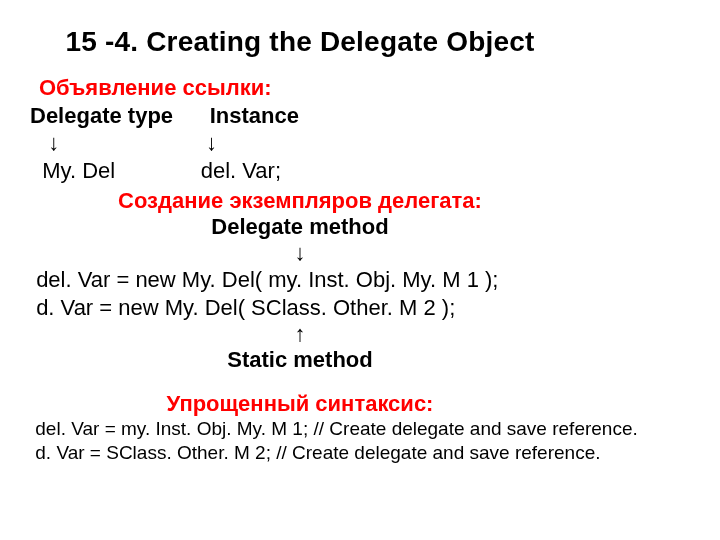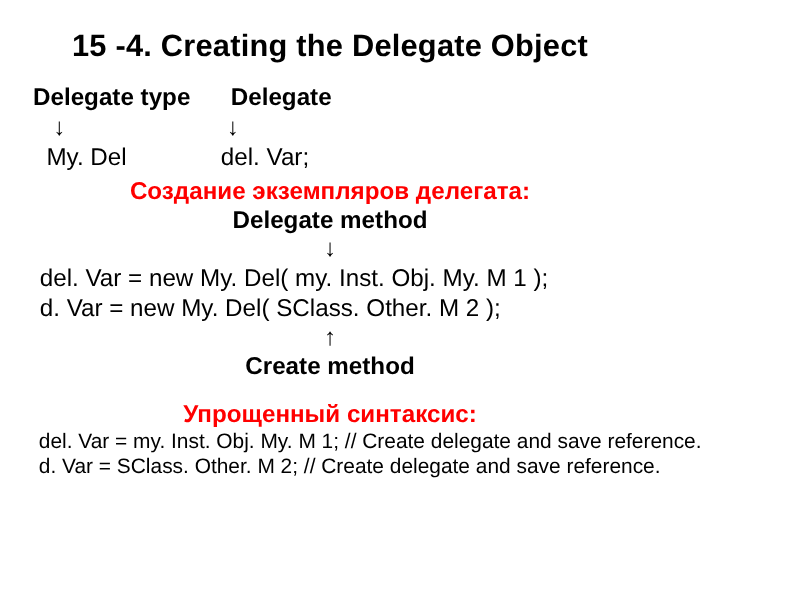--- a/index.html
+++ b/index.html
@@ -39,33 +39,34 @@
   .arrow { font-family: Arial, 'Segoe UI Symbol', sans-serif; }
 </style>
 </head>
 <body>
 
 <div class="page">
 
   <div class="title">15 -4. Creating the Delegate Object</div>
 
   <div class="block">
-    <div class="row bold22"><span>Delegate type</span>      <span>Delegate</span></div>
+    <div class="row">  <span class="sub-red">Объявление ссылки:</span></div>
+    <div class="row bold22"><span>Delegate type</span>      <span>Instance</span></div>
     <div class="row plain22 arrow">   <span>↓</span>                        <span>↓</span></div>
     <div class="row plain22">  <span>My. Del</span>              <span>del. Var;</span></div>
   </div>
 
   <div class="block" style="">
     <div class="center"><span class="sub-red">Создание экземпляров делегата:</span></div>
     <div class="center bold22">Delegate method</div>
     <div class="center plain22 arrow">↓</div>
     <div class="row plain22"> <span>del. Var = new My. Del( my. Inst. Obj. My. M 1 );</span></div>
     <div class="row plain22"> <span>d. Var = new My. Del( SClass. Other. M 2 );</span></div>
     <div class="center plain22 arrow">↑</div>
-    <div class="center bold22">Create method</div>
+    <div class="center bold22">Static method</div>
   </div>
 
   <div class="block" style="margin-top:18px;">
     <div class="center"><span class="sub-red">Упрощенный синтаксис:</span></div>
     <div class="row plain19"> <span>del. Var = my. Inst. Obj. My. M 1; // Create delegate and save reference.</span></div>
     <div class="row plain19"> <span>d. Var = SClass. Other. M 2; // Create delegate and save reference.</span></div>
   </div>
 
 </div>
 

